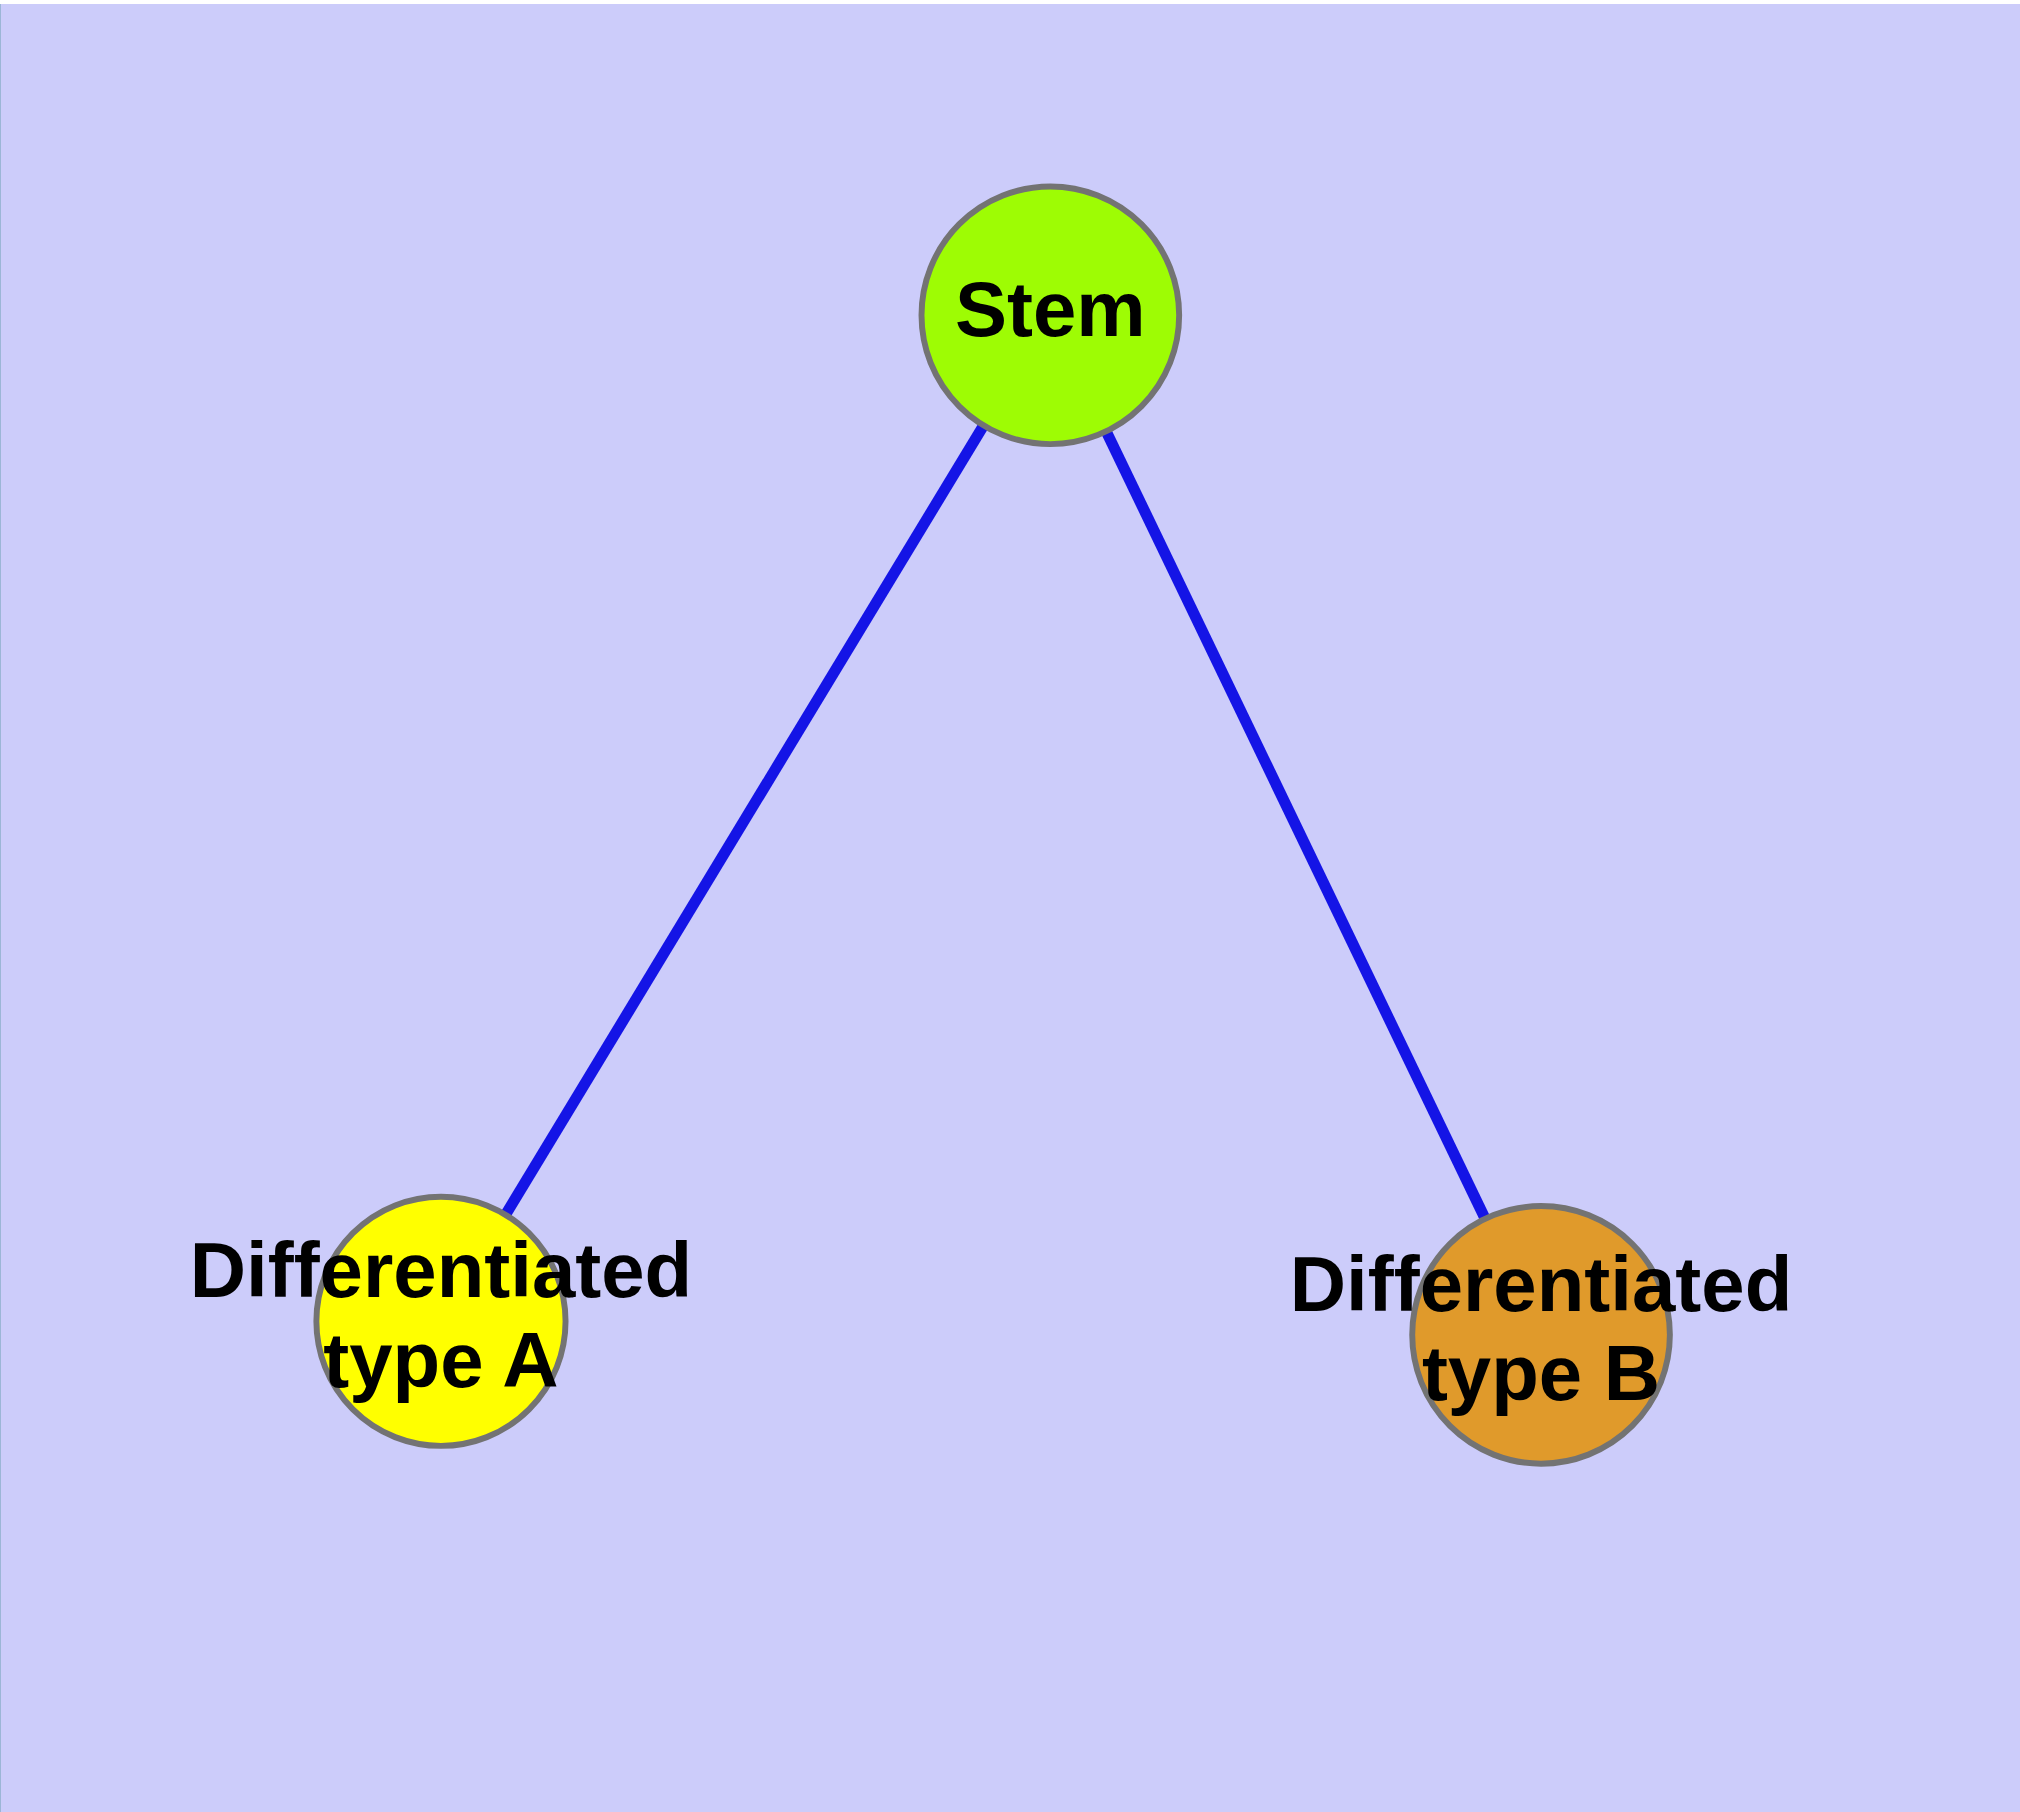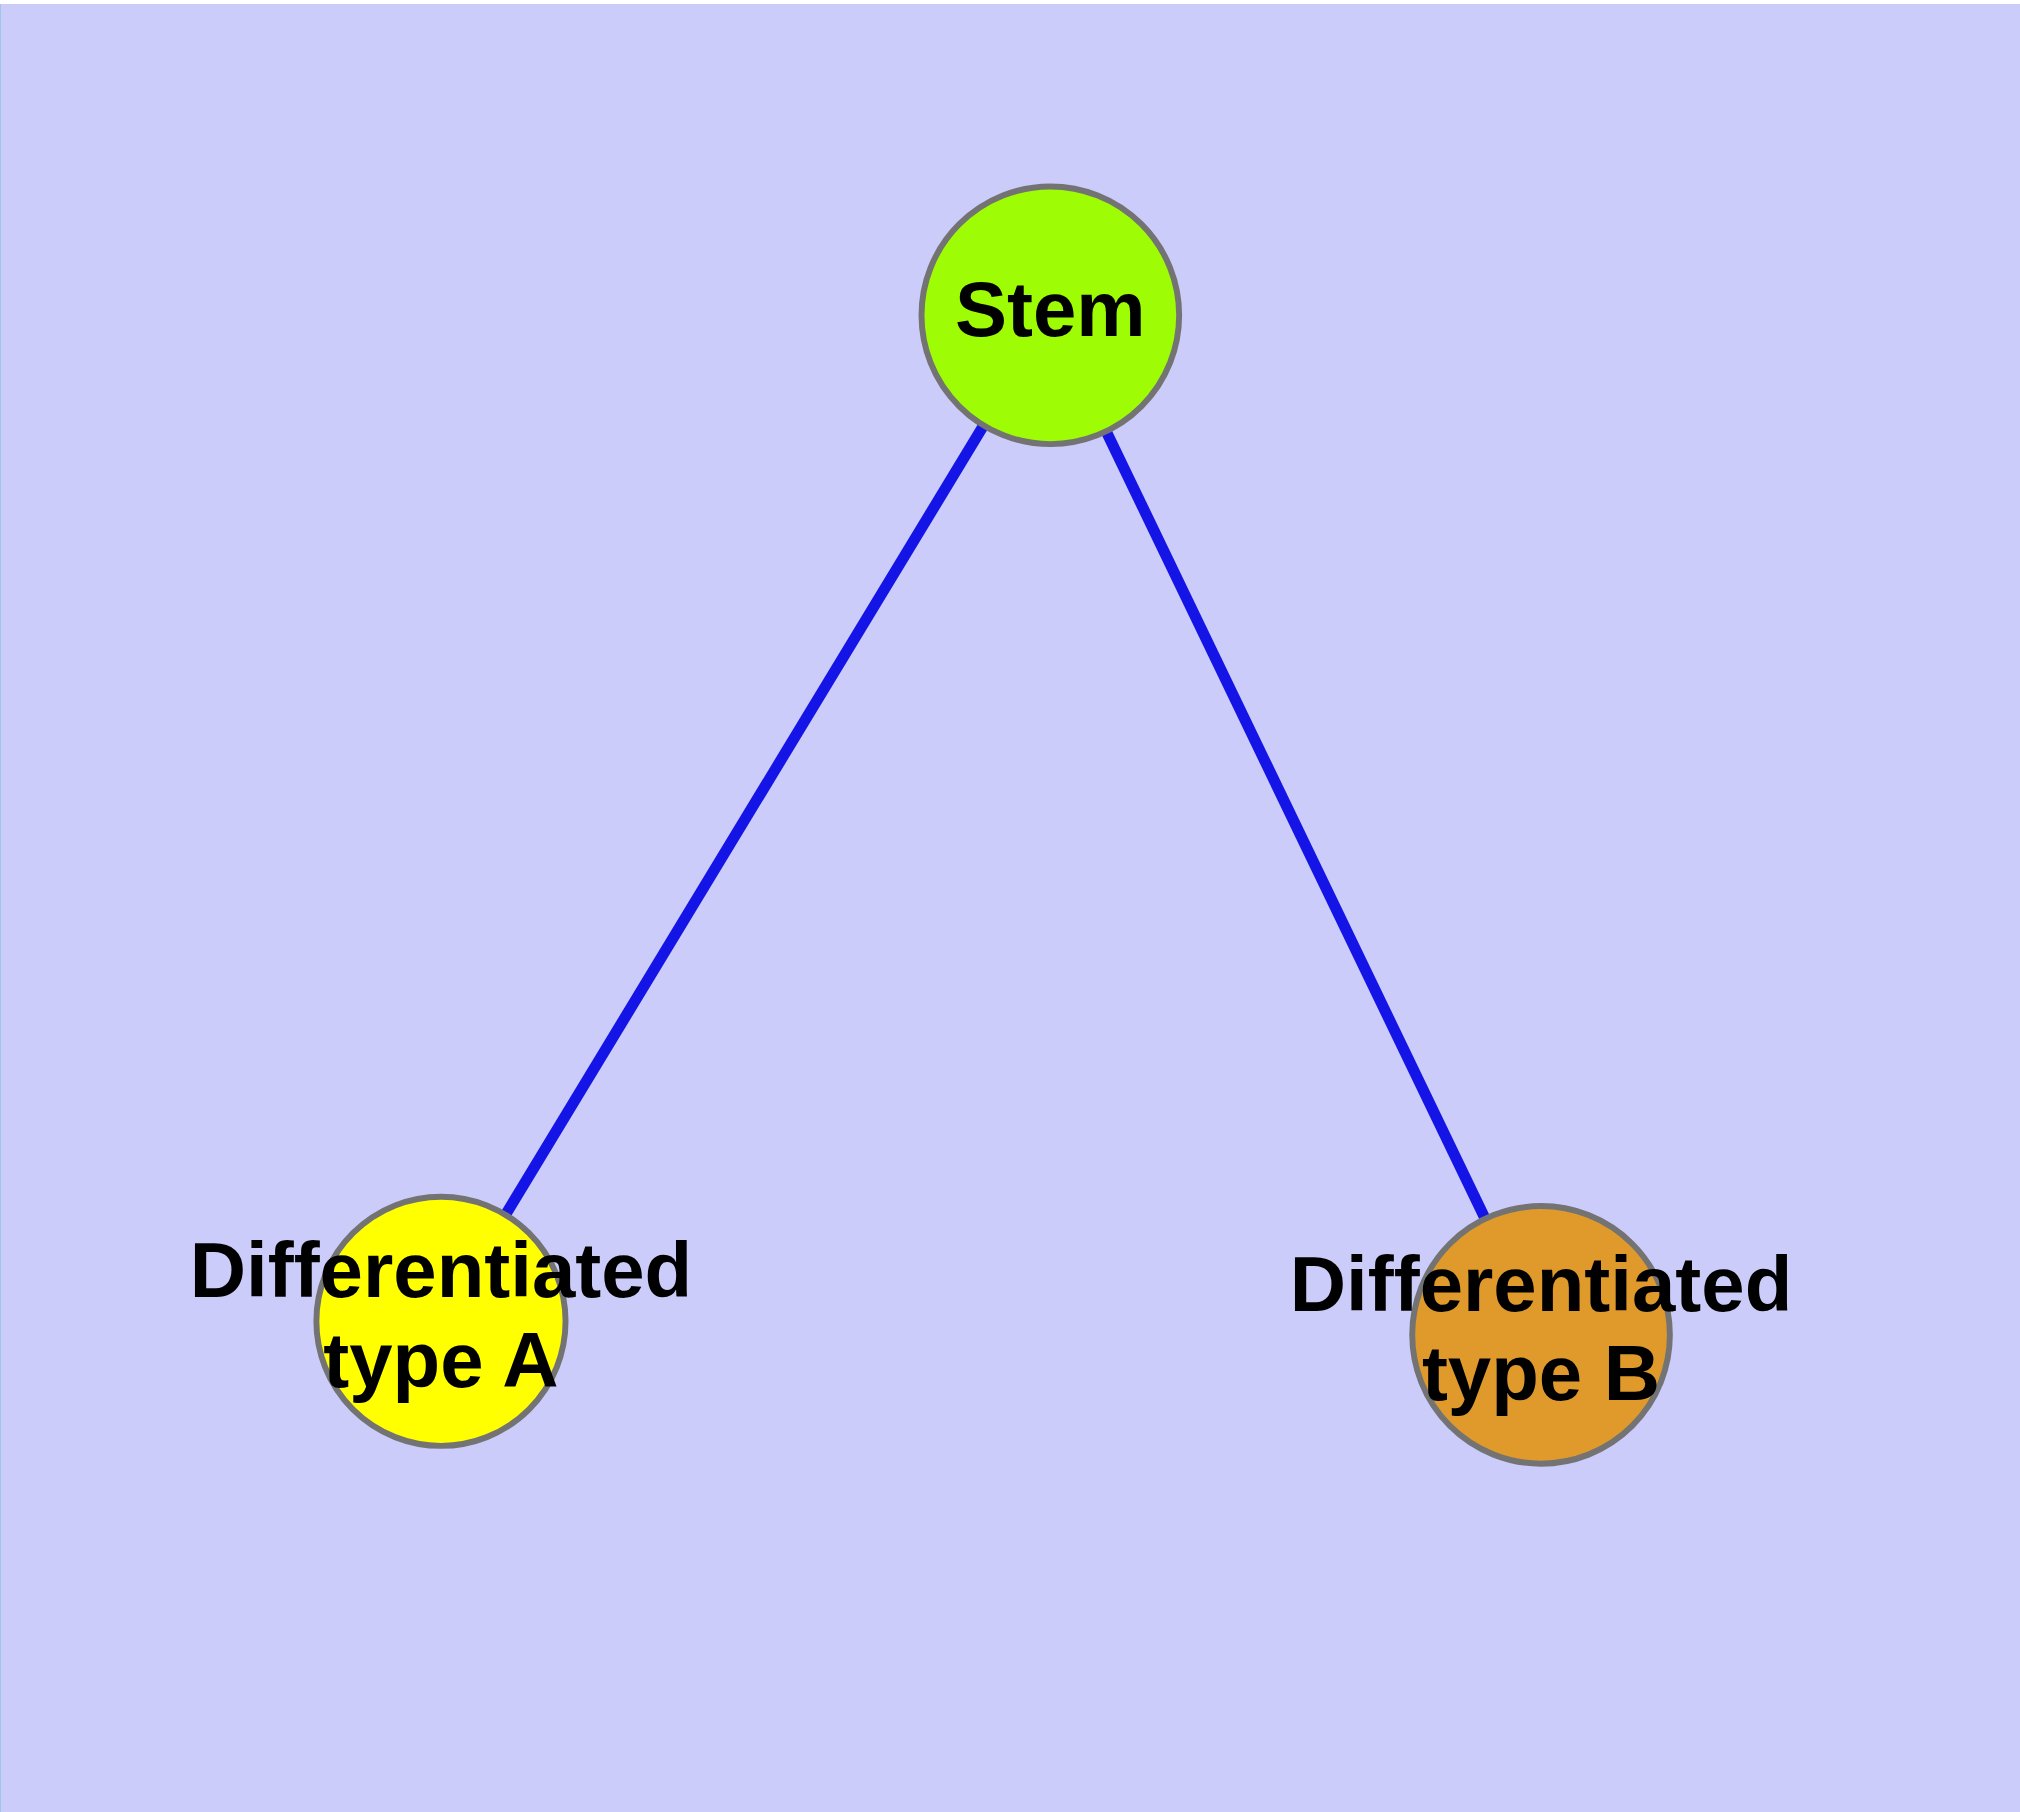--- a/index.html
+++ b/index.html
@@ -9,21 +9,21 @@
     background: #ffffff;
   }
   body {
     font-family: "Liberation Sans", sans-serif;
   }
   #graph-canvas {
     position: relative;
     width: 2021px;
     height: 1812px;
     overflow: hidden;
-    background: #14b8a6;
+    background: #0f766e;
   }
   #graph-svg {
     position: absolute;
     left: 0;
     top: 0;
     width: 2021px;
     height: 1812px;
     display: block;
   }
   .node-label {

